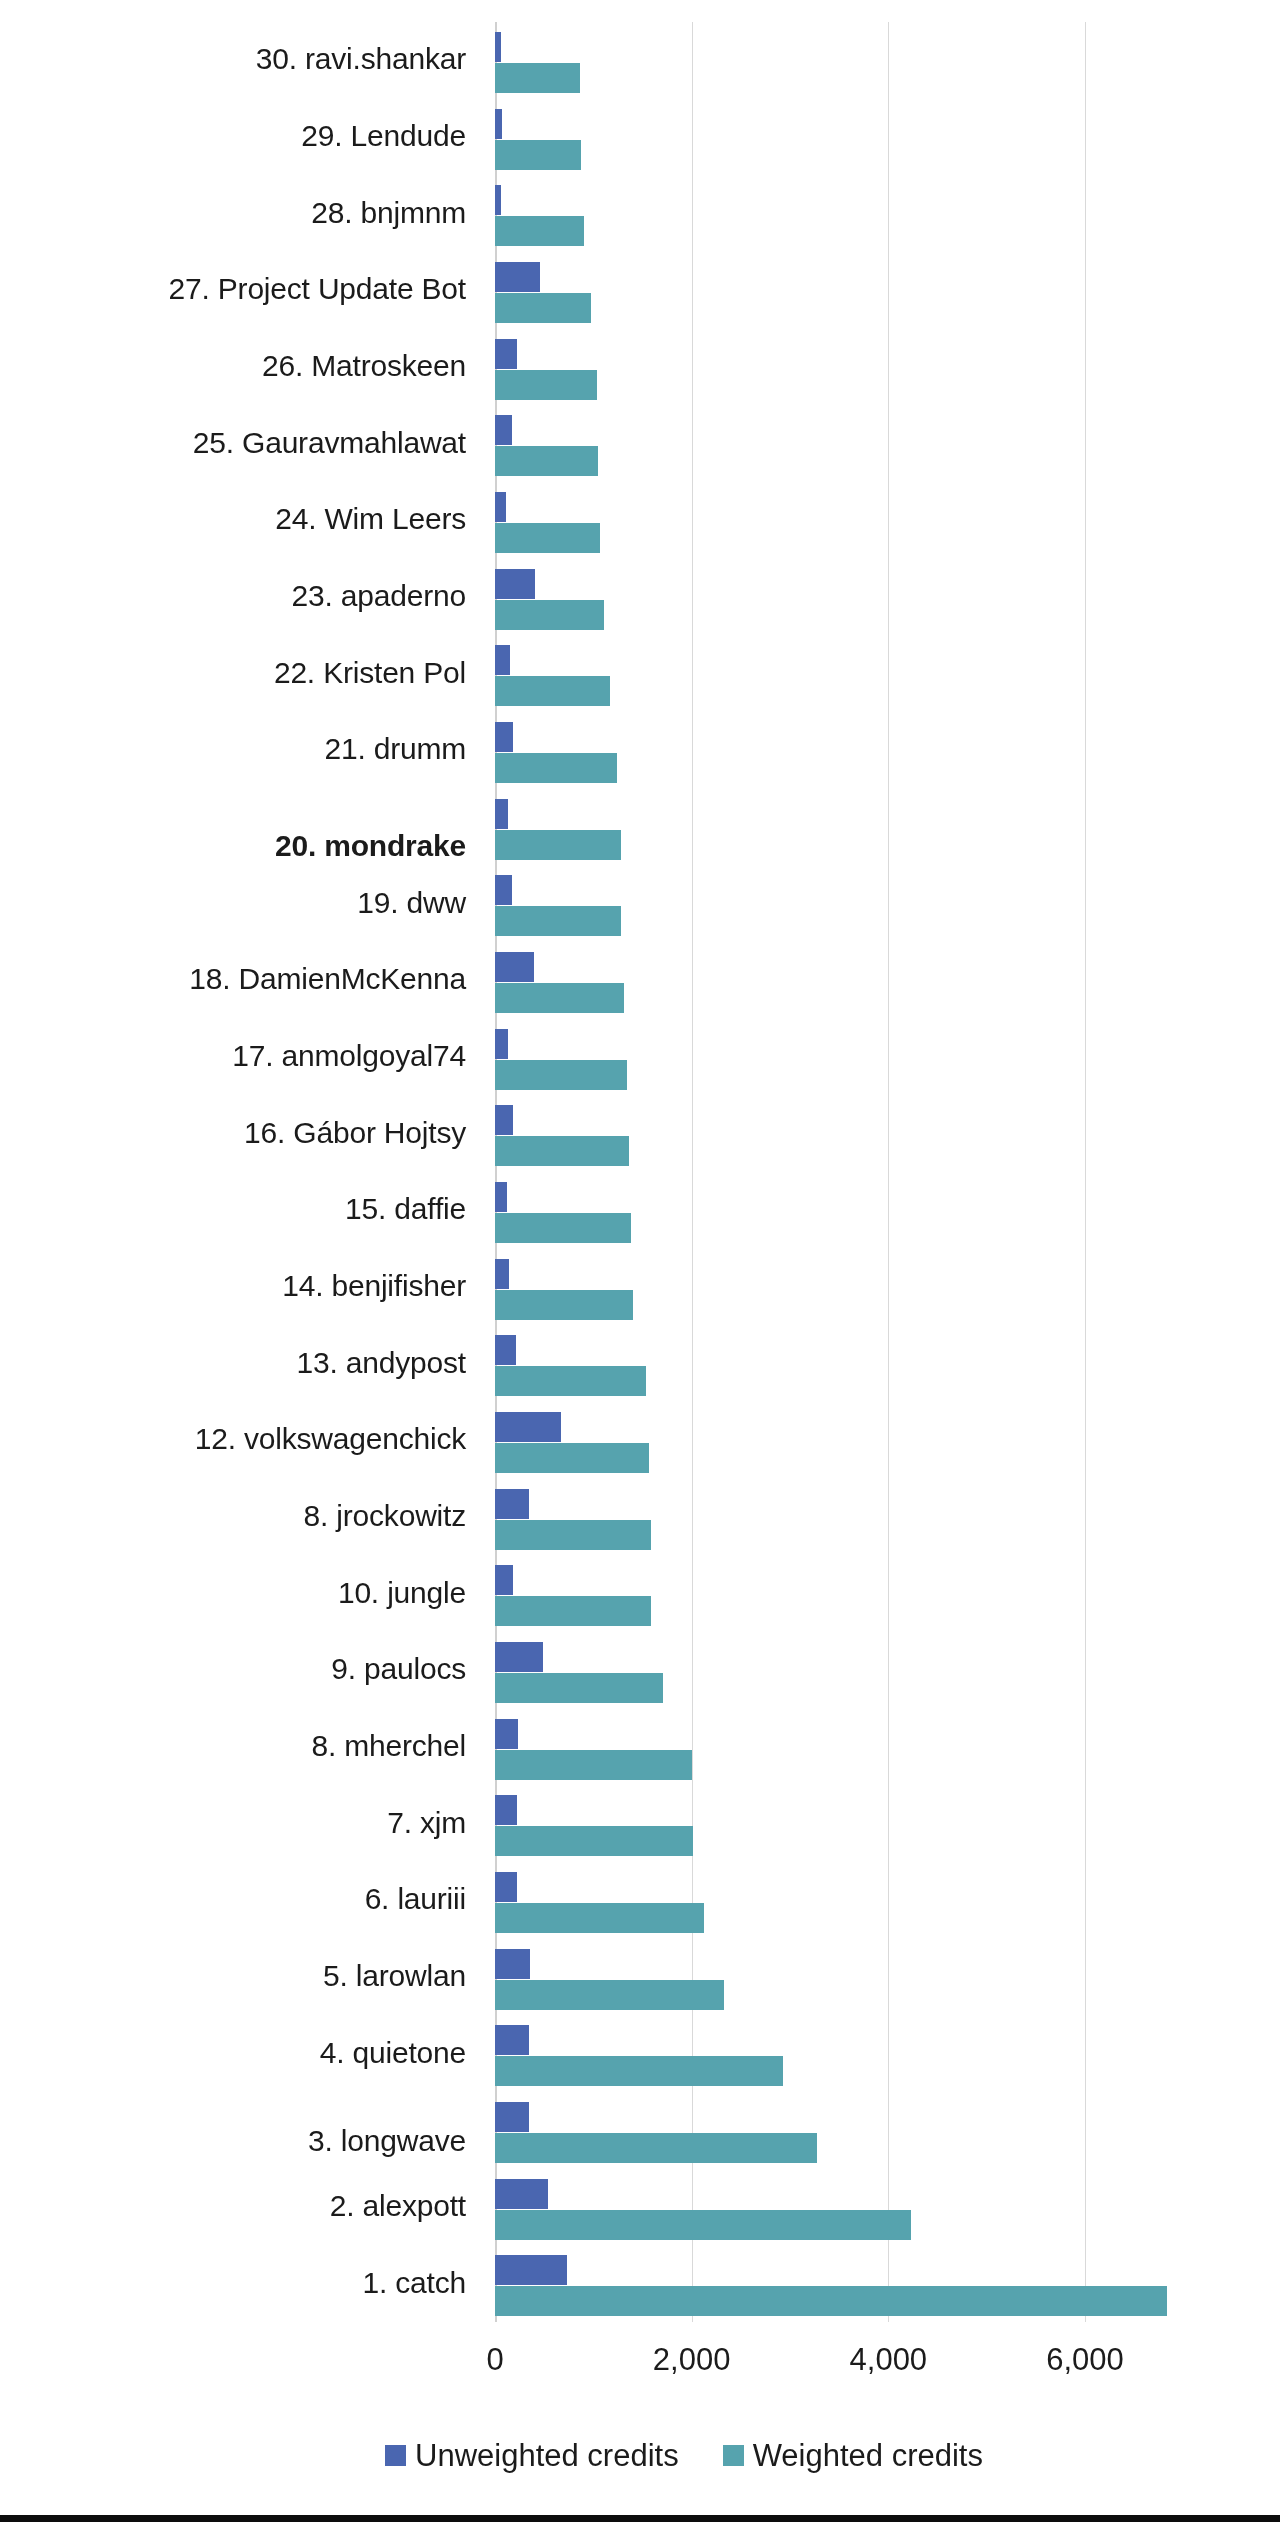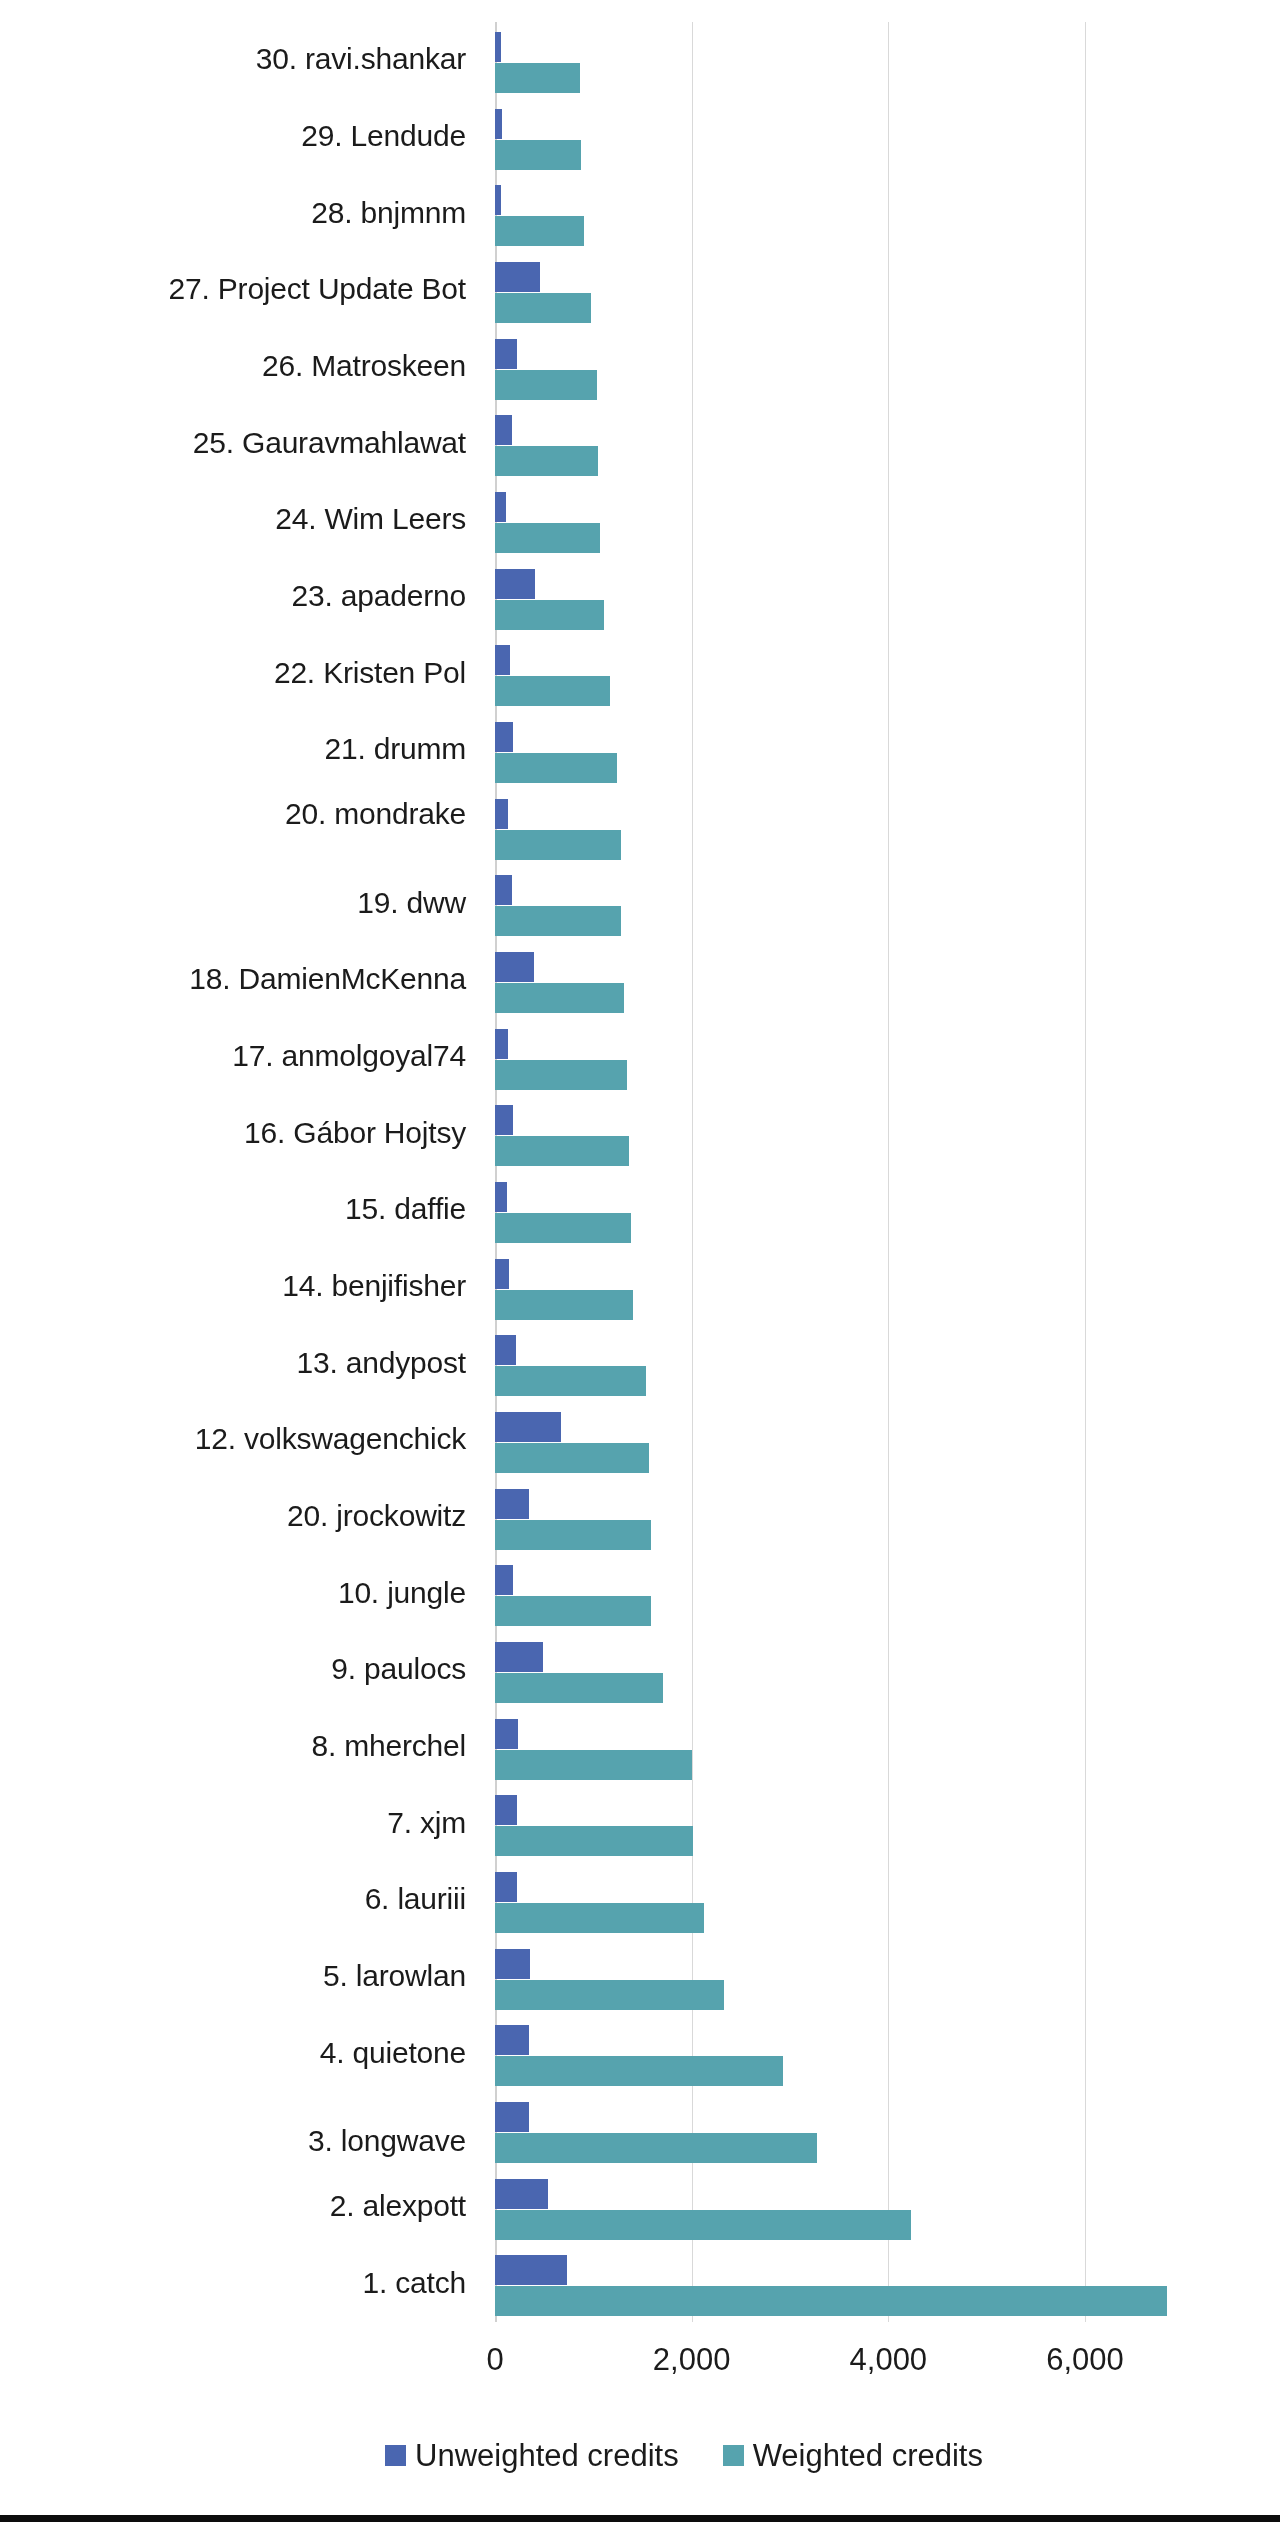--- a/index.html
+++ b/index.html
@@ -134,30 +134,30 @@
       <div class="cat-label" style="top: 22.3333px;">30. ravi.shankar</div>
       <div class="cat-label" style="top: 99px;">29. Lendude</div>
       <div class="cat-label" style="top: 175.667px;">28. bnjmnm</div>
       <div class="cat-label" style="top: 252.333px;">27. Project Update Bot</div>
       <div class="cat-label" style="top: 329px;">26. Matroskeen</div>
       <div class="cat-label" style="top: 405.667px;">25. Gauravmahlawat</div>
       <div class="cat-label" style="top: 482.333px;">24. Wim Leers</div>
       <div class="cat-label" style="top: 559px;">23. apaderno</div>
       <div class="cat-label" style="top: 635.667px;">22. Kristen Pol</div>
       <div class="cat-label" style="top: 712.333px;">21. drumm</div>
-      <div class="cat-label" style="top: 777px;">20. mondrake</div>
+      <div class="cat-label" style="top: 809px; font-weight: bold;">20. mondrake</div>
       <div class="cat-label" style="top: 865.667px;">19. dww</div>
       <div class="cat-label" style="top: 942.333px;">18. DamienMcKenna</div>
       <div class="cat-label" style="top: 1019px;">17. anmolgoyal74</div>
       <div class="cat-label" style="top: 1095.67px;">16. Gábor Hojtsy</div>
       <div class="cat-label" style="top: 1172.33px;">15. daffie</div>
       <div class="cat-label" style="top: 1249px; text-align: right;">14. benjifisher</div>
       <div class="cat-label" style="top: 1325.67px;">13. andypost</div>
       <div class="cat-label" style="top: 1402.33px;">12. volkswagenchick</div>
-      <div class="cat-label" style="top: 1479px;">20. jrockowitz</div>
+      <div class="cat-label" style="top: 1479px;">8. jrockowitz</div>
       <div class="cat-label" style="top: 1555.67px;">10. jungle</div>
       <div class="cat-label" style="top: 1632.33px;">9. paulocs</div>
       <div class="cat-label" style="top: 1709px;">8. mherchel</div>
       <div class="cat-label" style="top: 1785.67px;">7. xjm</div>
       <div class="cat-label" style="top: 1862.33px;">6. lauriii</div>
       <div class="cat-label" style="top: 1939px; margin-left: 8px;">5. larowlan</div>
       <div class="cat-label" style="top: 2015.67px;">4. quietone</div>
       <div class="cat-label" style="top: 2092.33px; margin-top: 12px;">3. longwave</div>
       <div class="cat-label" style="top: 2169px;">2. alexpott</div>
       <div class="cat-label" style="top: 2245.67px;">1. catch</div>

